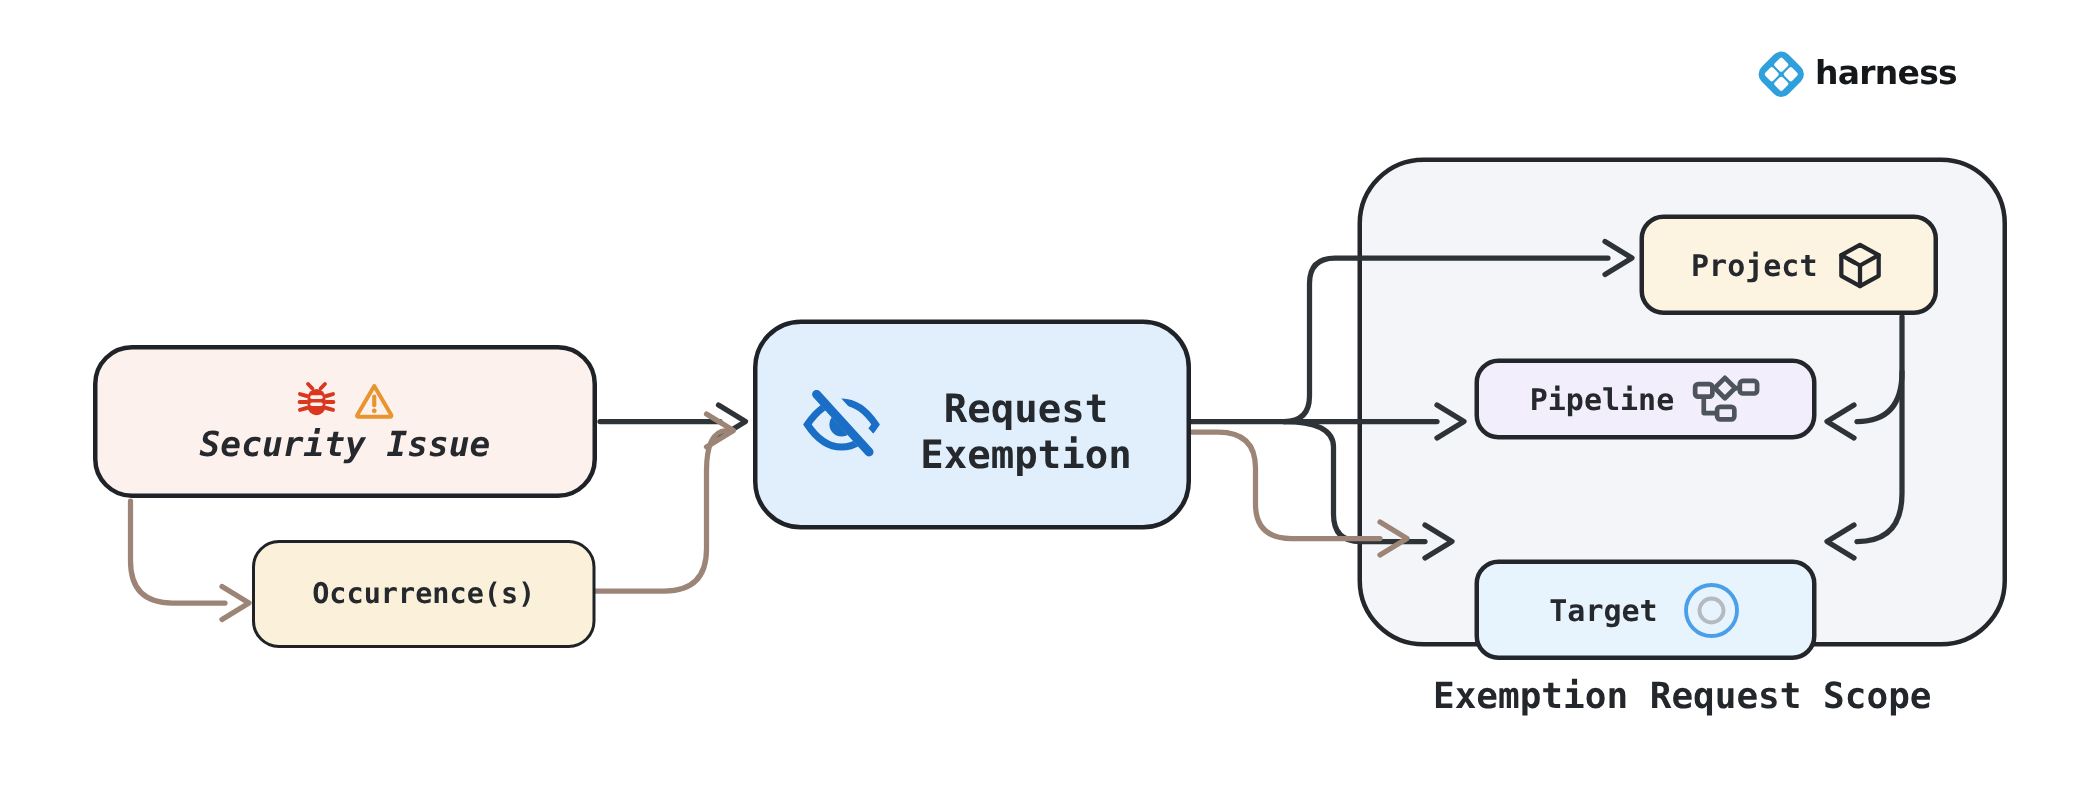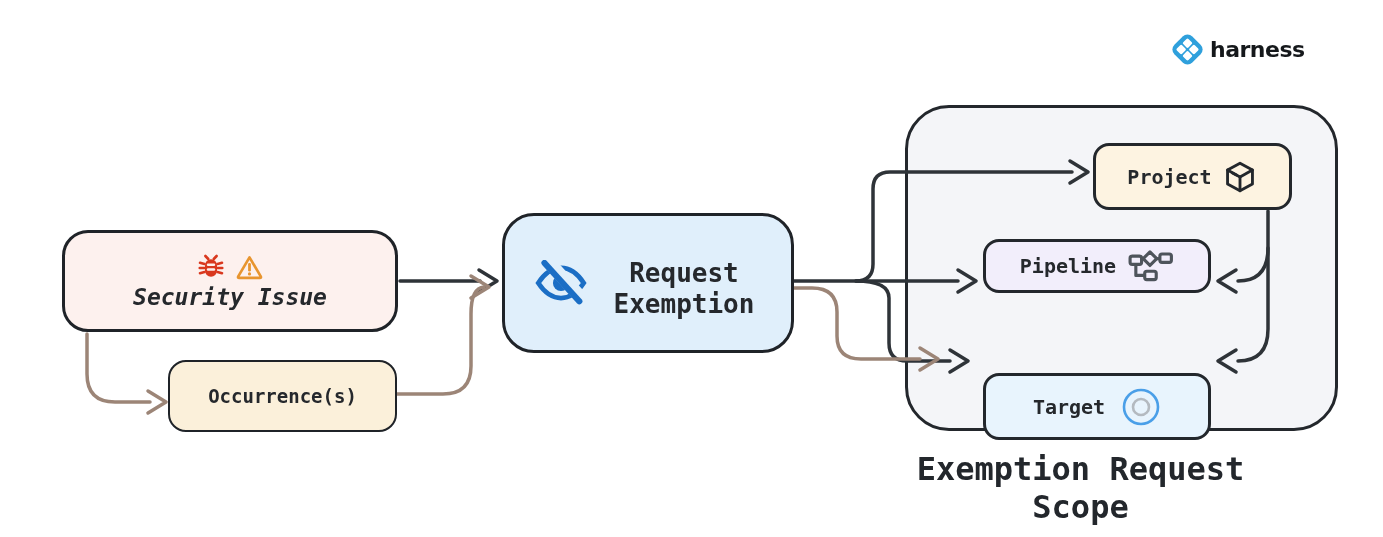--- a/index.html
+++ b/index.html
@@ -25,21 +25,21 @@
   #request-exemption{left:502px;top:213px;width:292px;height:140px;background:#e0effb;
      border:3.5px solid #1f2328;border-radius:32px;gap:16px;}
   #request-exemption .lbl{font-size:26px;white-space:normal;width:158px;text-align:center;line-height:1.18;margin-top:12px;}
   #project{left:1093px;top:143px;width:199px;height:67px;background:#fdf3e1;
      border:3px solid #23272c;border-radius:16px;gap:10px;}
   #pipeline{left:983px;top:239px;width:228px;height:54px;background:#f2eefb;
      border:3px solid #23272c;border-radius:16px;gap:12px;}
   #target{left:983px;top:333px;width:228px;height:67px;background:#e8f4fd;
      border:3px solid #23272c;border-radius:16px;gap:16px;margin-top:40px;}
   #project .lbl,#pipeline .lbl,#target .lbl{font-size:20px;}
-  #scope-label{left:864px;top:450px;width:433px;text-align:center;font-size:32px;font-weight:bold;
+  #scope-label{left:905px;top:450px;width:433px;text-align:center;font-size:24px;font-weight:bold;
      color:#23272c;z-index:3;}
   #harness-logo{left:1168px;top:30px;display:flex;align-items:center;gap:3px;z-index:3;}
   #harness-wordmark{font-family:"DejaVu Sans","Liberation Sans",sans-serif;font-weight:bold;
      font-size:22px;color:#15181b;letter-spacing:-0.5px;line-height:1;}
 </style>
 </head>
 <body>
 
 <div id="canvas">
 

